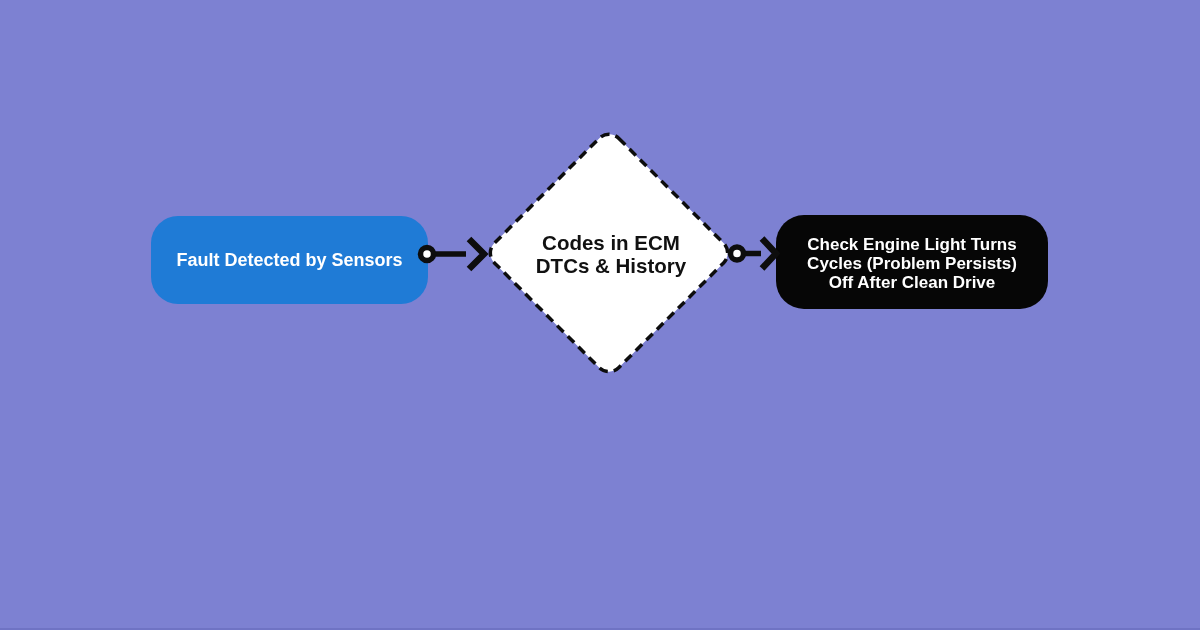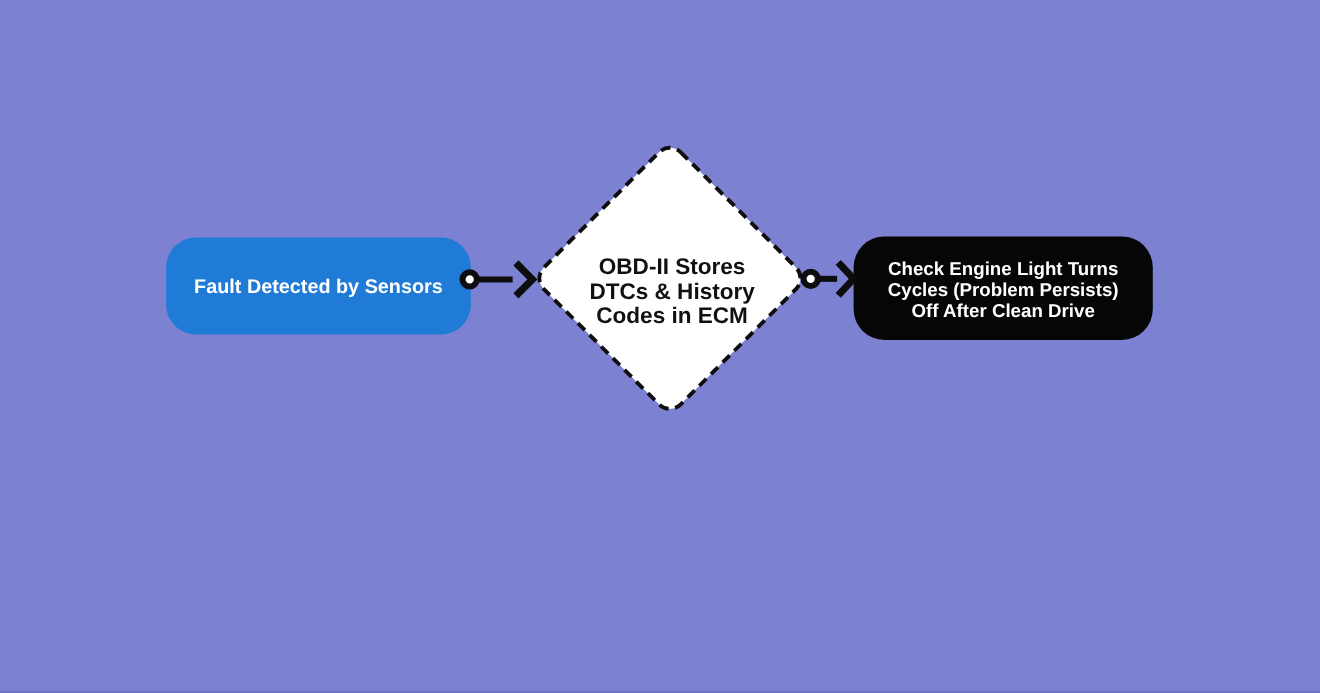--- a/index.html
+++ b/index.html
@@ -127,19 +127,18 @@
     </g>
 
     <g>
       <line class="connector-line" x1="745" y1="253.5" x2="761" y2="253.5"></line>
       <polyline class="arrowhead" points="762,238.5 776,253.5 762,268.5"></polyline>
       <circle class="origin-dot" cx="737" cy="253.5" r="6.5"></circle>
     </g>
   </svg>
 
   <div class="decision-label">
-    <span class="line">OBD-II Stores</span>
+    <span class="line">Codes in ECM</span>
     <span class="line">DTCs &amp; History</span>
-    <span class="line">Codes in ECM</span>
   </div>
 
   <div class="bottom-edge"></div>
 </div>
 
 </body></html>

